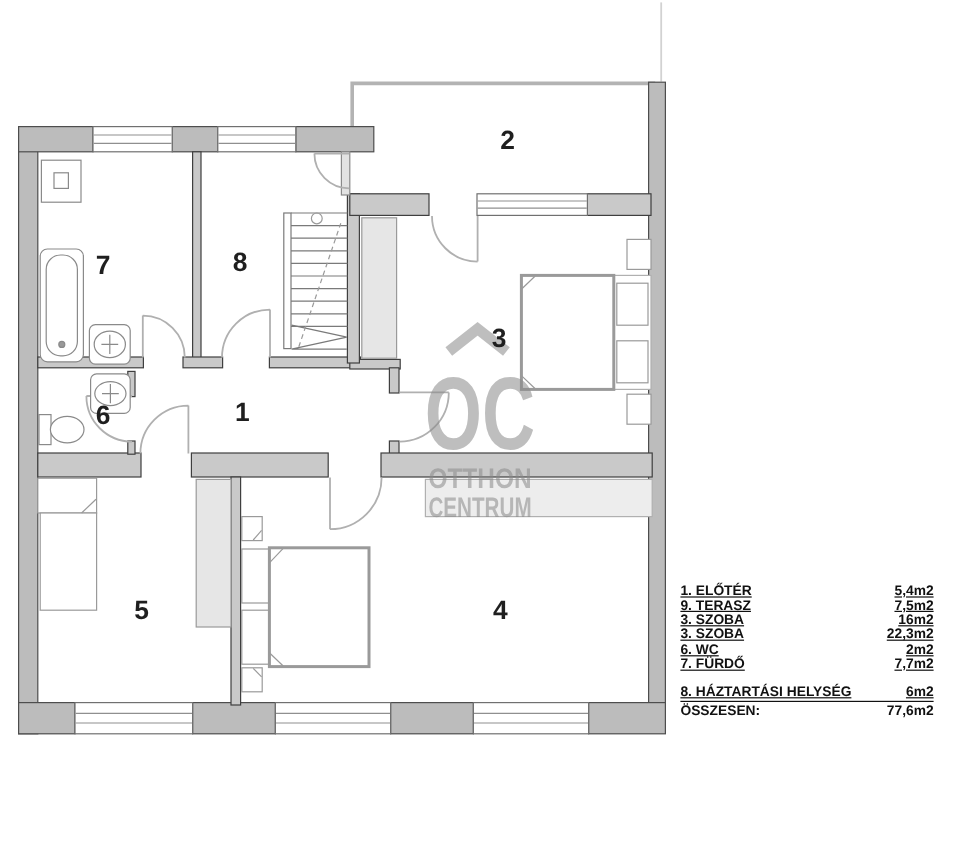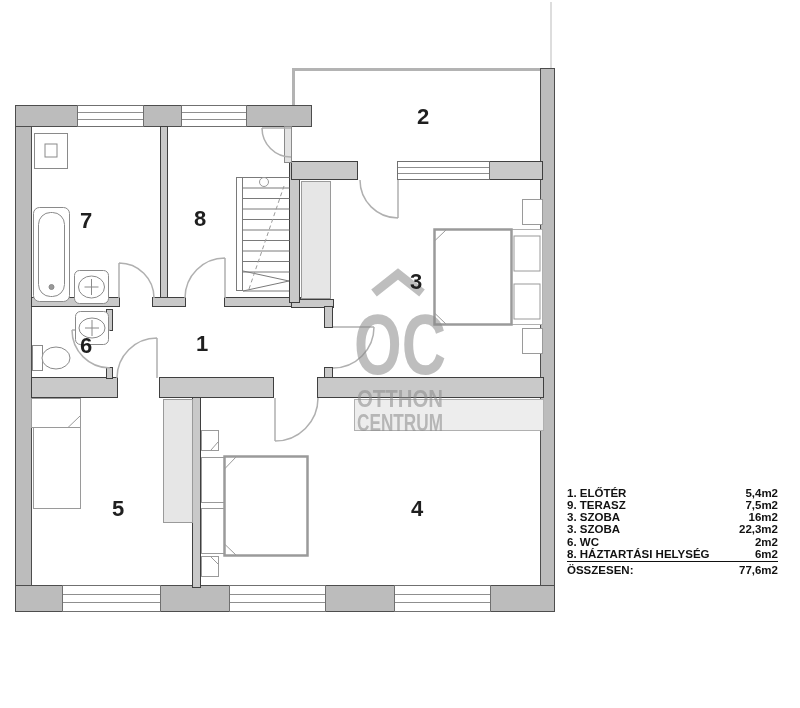--- a/index.html
+++ b/index.html
@@ -3,22 +3,22 @@
 <meta charset="utf-8">
 <style>
   html,body{margin:0;padding:0;background:#fff;}
   .canvas{position:relative;width:800px;height:708px;background:#fff;overflow:hidden;
           font-family:"Liberation Sans",sans-serif;}
   svg text{font-family:"Liberation Sans","DejaVu Sans",sans-serif;}
   .room-num{font-size:22px;font-weight:bold;fill:#1f1f1f;text-anchor:middle;}
   .wm{fill:#8a8a8a;font-weight:bold;text-anchor:middle;}
   .legend{position:absolute;left:567px;top:487px;width:211px;color:#111;
           font:700 11.5px/12.15px "Liberation Sans",sans-serif;}
-  .legend .row{display:flex;justify-content:space-between;white-space:nowrap;}
-  .legend .row.last{border-bottom:1.6px solid #111;padding-bottom:1px;}
+  .legend .row{display:flex;justify-content:space-between;white-space:nowrap;text-decoration:underline;}
+  .legend .row.last{border-bottom:1.6px solid #111;padding-bottom:1px;margin-top:11px;}
   .legend .total{display:flex;justify-content:space-between;padding-top:2px;white-space:nowrap;gap:13px;}
 </style>
 </head>
 <body>
 
 <div class="canvas">
 <svg width="800" height="708" viewBox="0 0 800 708">
 
   <line x1="551" y1="2" x2="551" y2="68" stroke="#d2d2d2" stroke-width="1.5"></line>
 
@@ -206,20 +206,24 @@
     <span>16m2</span>
   </div>
   <div class="row">
     <span>3. SZOBA</span>
     <span>22,3m2</span>
   </div>
   <div class="row">
     <span>6. WC</span>
     <span>2m2</span>
   </div>
+  <div class="row">
+    <span>7. FÜRDŐ</span>
+    <span>7,7m2</span>
+  </div>
   <div class="row last">
     <span>8. HÁZTARTÁSI HELYSÉG</span>
     <span>6m2</span>
   </div>
   <div class="total">
     <span>ÖSSZESEN:</span>
     <span>77,6m2</span>
   </div>
 </div>
 </div>

